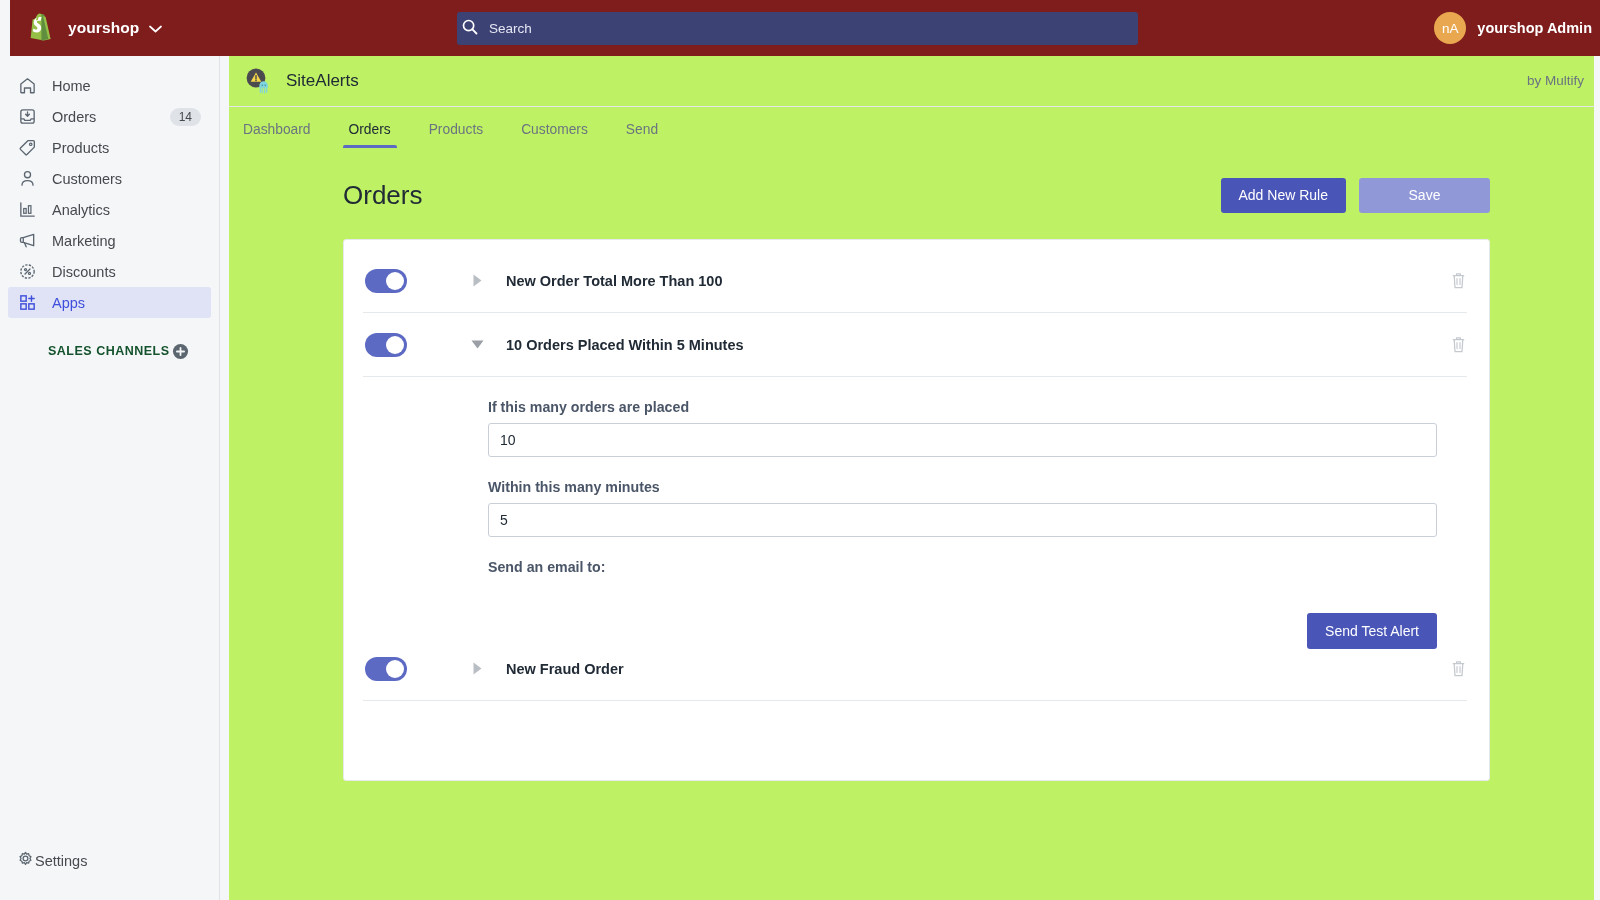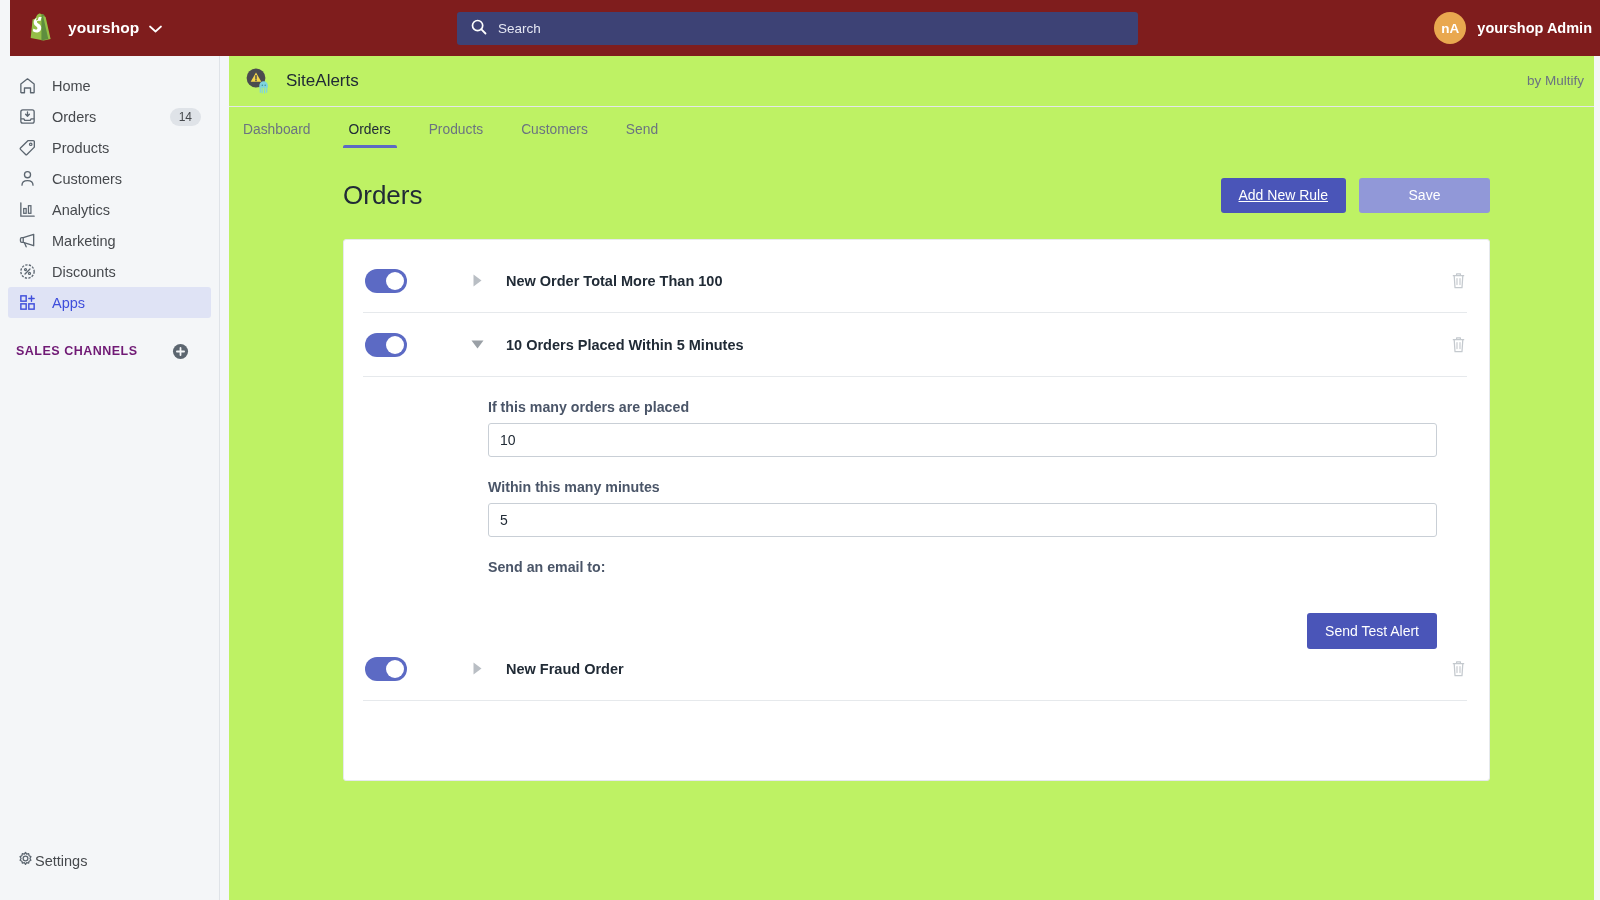--- a/index.html
+++ b/index.html
@@ -27,32 +27,32 @@
     color: #ffffff; font-size: 15.5px; font-weight: bold;
     letter-spacing: .1px;
   }
   .brand-caret { color:#fff; font-size: 13px; line-height: 1; margin-left:-2px; }
 
   .search-wrap {
     position: absolute; left: 447px; top: 12px;
     width: 681px; height: 33px;
     background: #3d4275; border-radius: 3px;
     display: flex; align-items: center; gap: 11px;
-    padding-left: 14px; cursor: text;
+    padding-left: 5px; cursor: text;
   }
   .search-placeholder { color: #e5e7f3; font-size: 13.5px; }
 
   .user-area {
     position: absolute; right: 18px; top: 0; height: 56px;
     display: flex; align-items: center; gap: 11px; cursor: pointer;
   }
   .avatar {
     width: 32px; height: 32px; border-radius: 50%;
     background: #e8a council; background: #e9a84f;
-    color: #fff; font-size: 13.5px; font-weight: bold;
+    color: #fff; font-size: 13.5px; font-weight: normal;
     display: flex; align-items: center; justify-content: center;
     letter-spacing: .2px;
   }
   .user-name { color: #fff; font-size: 14.5px; font-weight: bold; }
 
   
   .sidebar {
     position: absolute; top: 56px; left: 0;
     width: 220px; height: 844px;
     background: #f4f6f8;
@@ -79,22 +79,22 @@
     font-size: 12px; border-radius: 10px;
     padding: 2px 9px;
   }
   .nav-gap { height: 18px; }
   .section-head {
     display: flex; align-items: center;
     height: 30px; margin: 0 8px; padding-left: 8px;
     position: relative;
   }
   .section-title {
-    color: #701a75; font-size: 12.5px;
-    font-weight: bold; letter-spacing: .5px;
+    color: #14532d; font-size: 12.5px;
+    font-weight: bold; letter-spacing: .5px; margin-left: 32px;
   }
   .section-add { position: absolute; right: 22px; cursor: pointer; display:flex; }
   .chan-eye  { position: absolute; right: 22px; cursor: pointer; display:flex; }
   .settings-item {
     position: absolute; left: 0; bottom: 24px;
     display: flex; align-items: center;
     height: 31px; margin: 0 8px; padding-left: 8px;
     color: #46494d; font-size: 14.5px; cursor: pointer;
   }
 
@@ -132,21 +132,21 @@
     margin: 26px 104px 0 114px; height: 44px;
   }
   .page-title { font-size: 26px; color: #212b36; font-weight: normal; }
   .head-btns { margin-left: auto; display: flex; gap: 13px; }
   .btn {
     border: none; border-radius: 3px; cursor: pointer;
     font-size: 14px; color: #ffffff;
     font-family: "Liberation Sans", sans-serif;
     height: 35px; padding: 0 18px;
   }
-  .btn-primary { background: #4a55b8; text-decoration: underline; }
+  .btn-primary { background: #4a55b8; }
   .btn-muted   { background: #9198d8; min-width: 131px; }
 
   .card {
     margin: 22px 104px 0 114px;
     background: #ffffff; border: 1px solid #e6e9ec;
     border-radius: 3px; min-height: 542px; position: relative;
     padding-top: 9px;
   }
 
   .rule-row {

